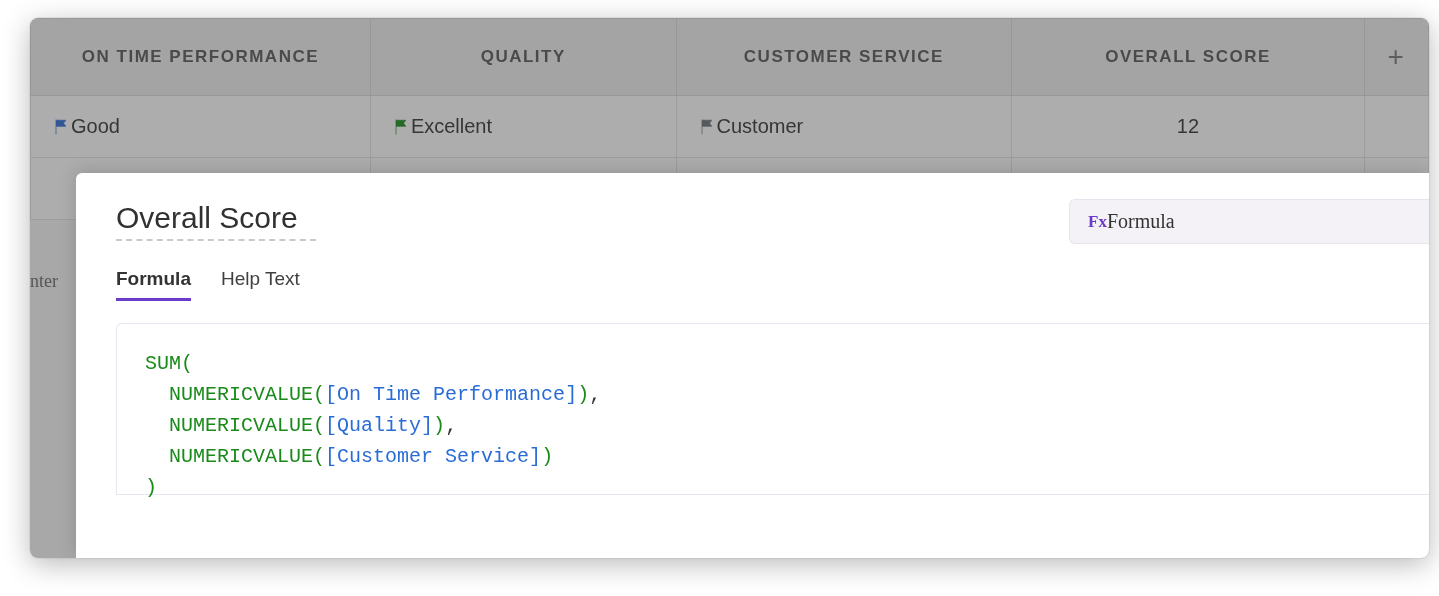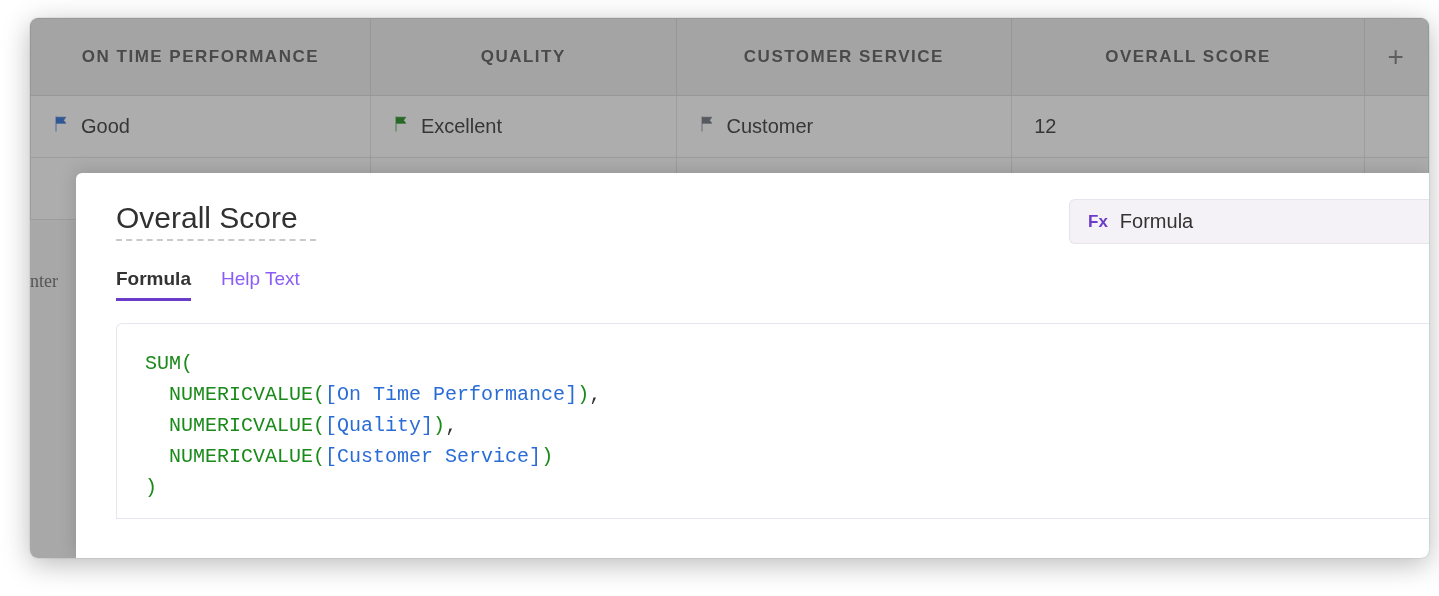--- a/index.html
+++ b/index.html
@@ -58,23 +58,23 @@
     }
     table.grid td {
       border: 1px solid #e3e3e3;
       padding: 16px 22px;
       font-size: 20px;
       color: #333;
       background: #fff;
       vertical-align: middle;
       height: 62px;
     }
-    .cell { display: flex; align-items: flex-start; gap: 10px; }
+    .cell { display: flex; align-items: center; }
     .flag { width: 18px; height: 18px; display: inline-block; flex-shrink:0; }
-    .score-cell { text-align: left; padding-right: 48px; }
+    .score-cell { text-align: center; padding-right: 48px; }
     .partial-text {
       position: absolute;
       left: 0;
       top: 253px;
       font-size: 18px;
       color: #555;
       font-family: Liberation Serif, serif;
     }
 
     
@@ -100,64 +100,64 @@
       color: #313131;
       font-weight: 500;
       border-bottom: 2px dashed #c9c9c9;
       padding-bottom: 4px;
       display: inline-block;
       min-width: 200px;
     }
     .type-pill {
       display: flex;
       align-items: center;
-      gap: 12px;
       background: #f4f2f6;
       border: 1px solid #e7e4ee;
       border-right: none;
       border-top-right-radius: 0;
       border-bottom-right-radius: 0;
       border-top-left-radius: 6px;
       border-bottom-left-radius: 6px;
       padding: 10px 80px 10px 18px;
       min-width: 360px;
       font-size: 20px;
       color: #333;
       margin-top: -2px;
+      font-family: Liberation Serif, serif;
     }
     .fx-badge {
       color: #6b3cc9;
       font-weight: 700;
       font-size: 17px;
     }
     .tabs {
       display: flex;
       gap: 30px;
       margin-top: 24px;
       font-size: 19px;
     }
     .tab {
       padding-bottom: 8px;
-      color: #8b5cf6;
+      color: #404040;
       cursor: pointer;
     }
     .tab.active {
       color: #333;
       font-weight: 600;
       border-bottom: 3px solid #6b3cc9;
     }
     .editor-frame {
       margin-top: 22px;
       margin-right: 0;
       border: 1px solid #e8e5f0;
       border-right: none;
       border-top-left-radius: 6px;
       padding: 24px 28px 40px 28px;
       background: #fff;
-      height: 196px;
+      height: 172px;
     }
     .code {
       font-family: "Consolas","Courier New",monospace;
       font-size: 20px;
       line-height: 1.55;
       white-space: pre;
       color: #333;
     }
     .tok-fn { color: #1a8a1a; }
     .tok-br { color: #1a8a1a; }

